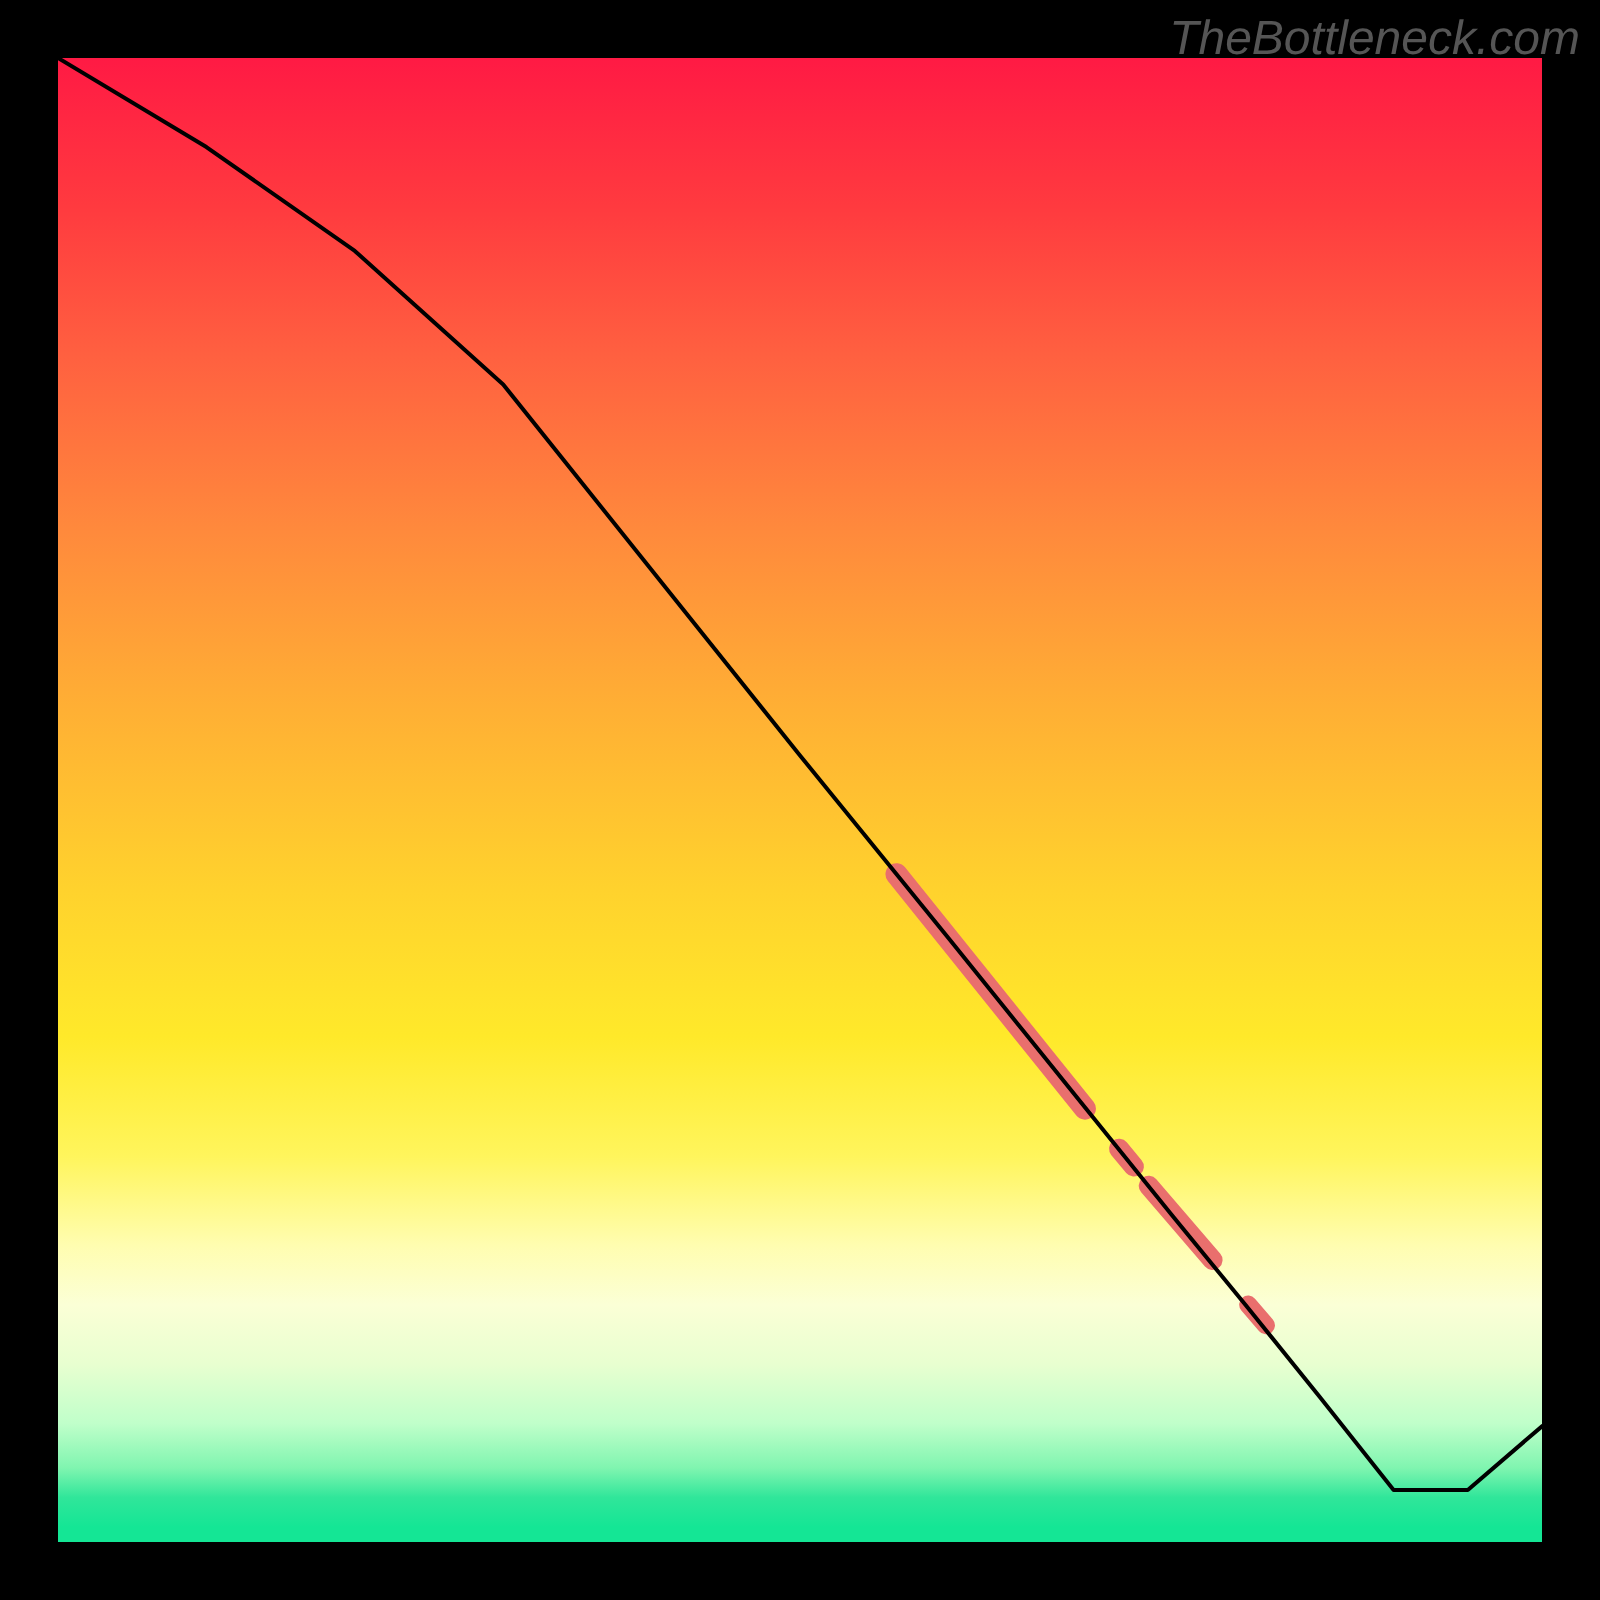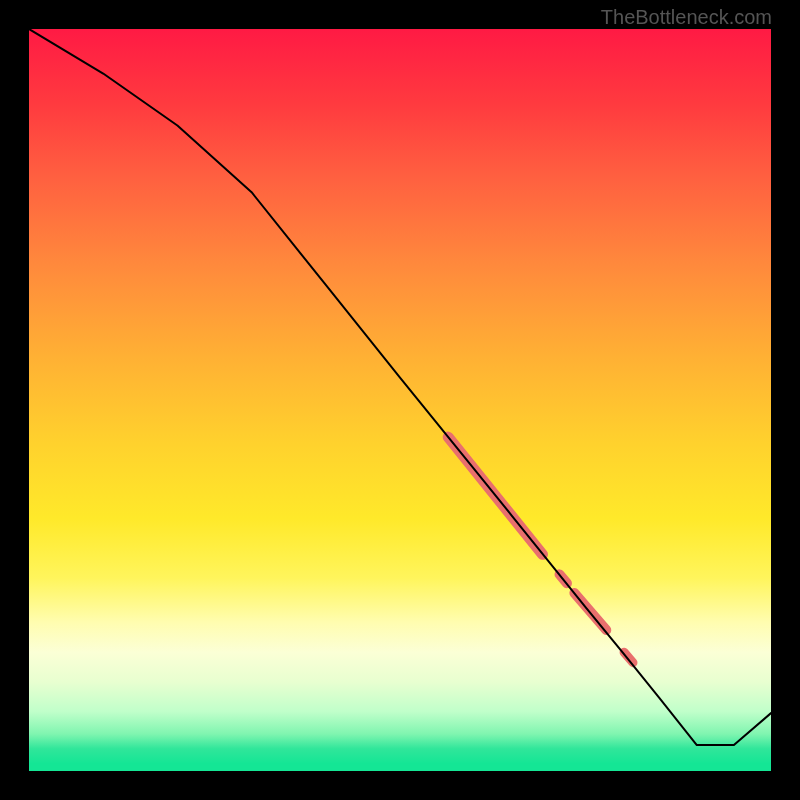--- a/index.html
+++ b/index.html
@@ -6,25 +6,26 @@
   html, body { width: 800px; height: 800px; background: #000; overflow: hidden; }
   .wrapper {
     width: 800px;
     height: 800px;
     position: relative;
     background: #000;
   }
   .watermark {
     position: absolute;
     top: 6px;
-    right: 28px;
+    right: 10px;
     font-family: Arial, sans-serif;
-    font-size: 20px;
+    font-size: 24px;
     color: #555;
     z-index: 10;
+    font-style: italic;
   }
   .plot {
     position: absolute;
     left: 29px;
     top: 29px;
     width: 742px;
     height: 742px;
     overflow: hidden;
   }
   .gradient {

